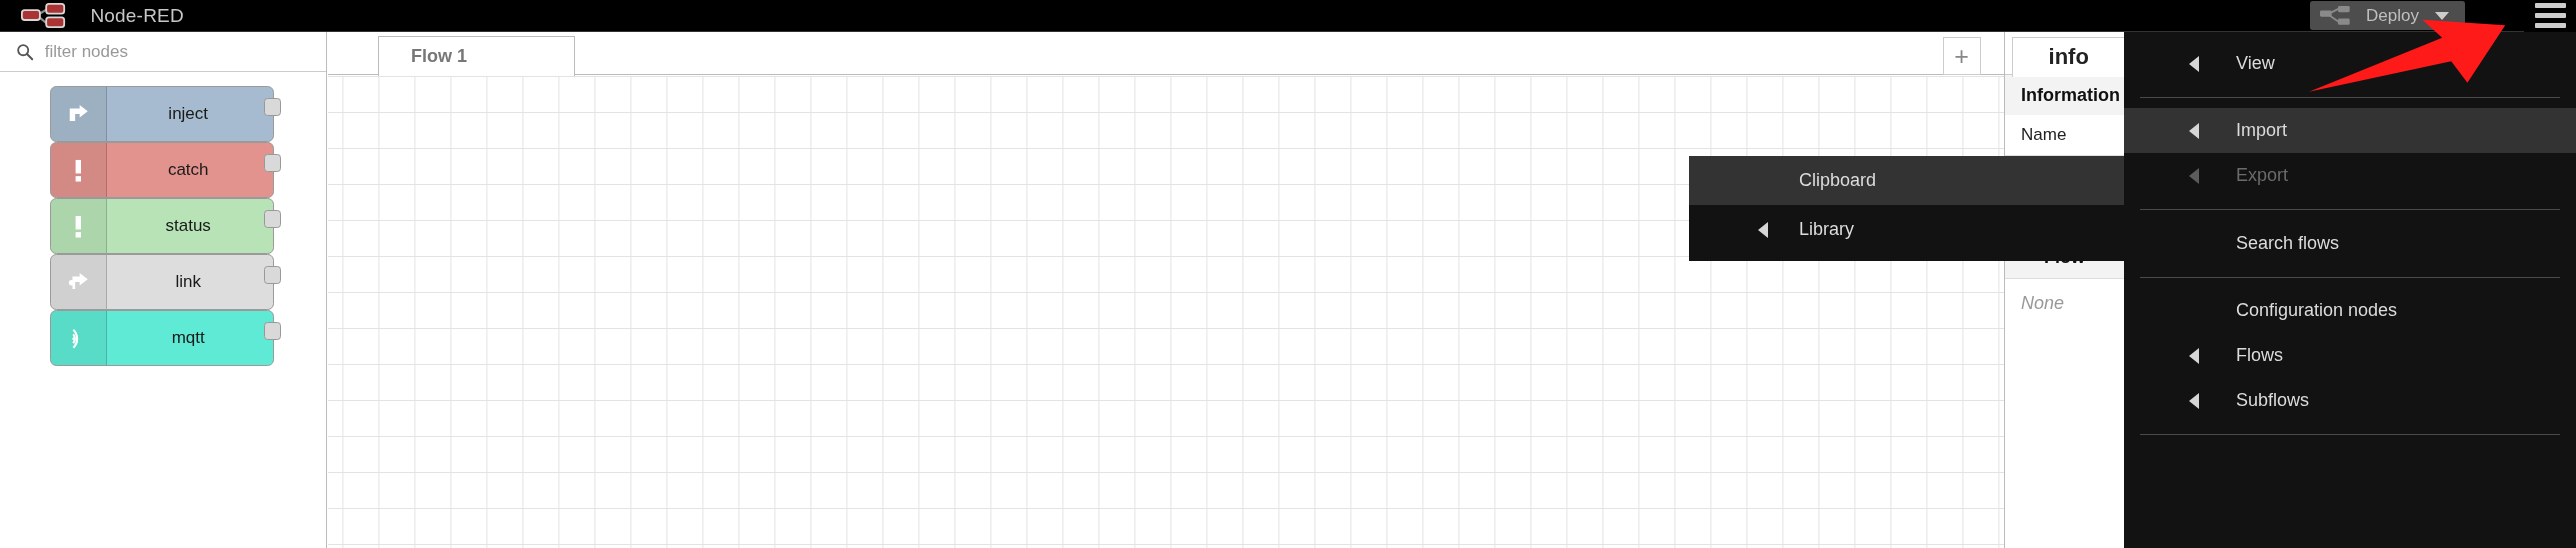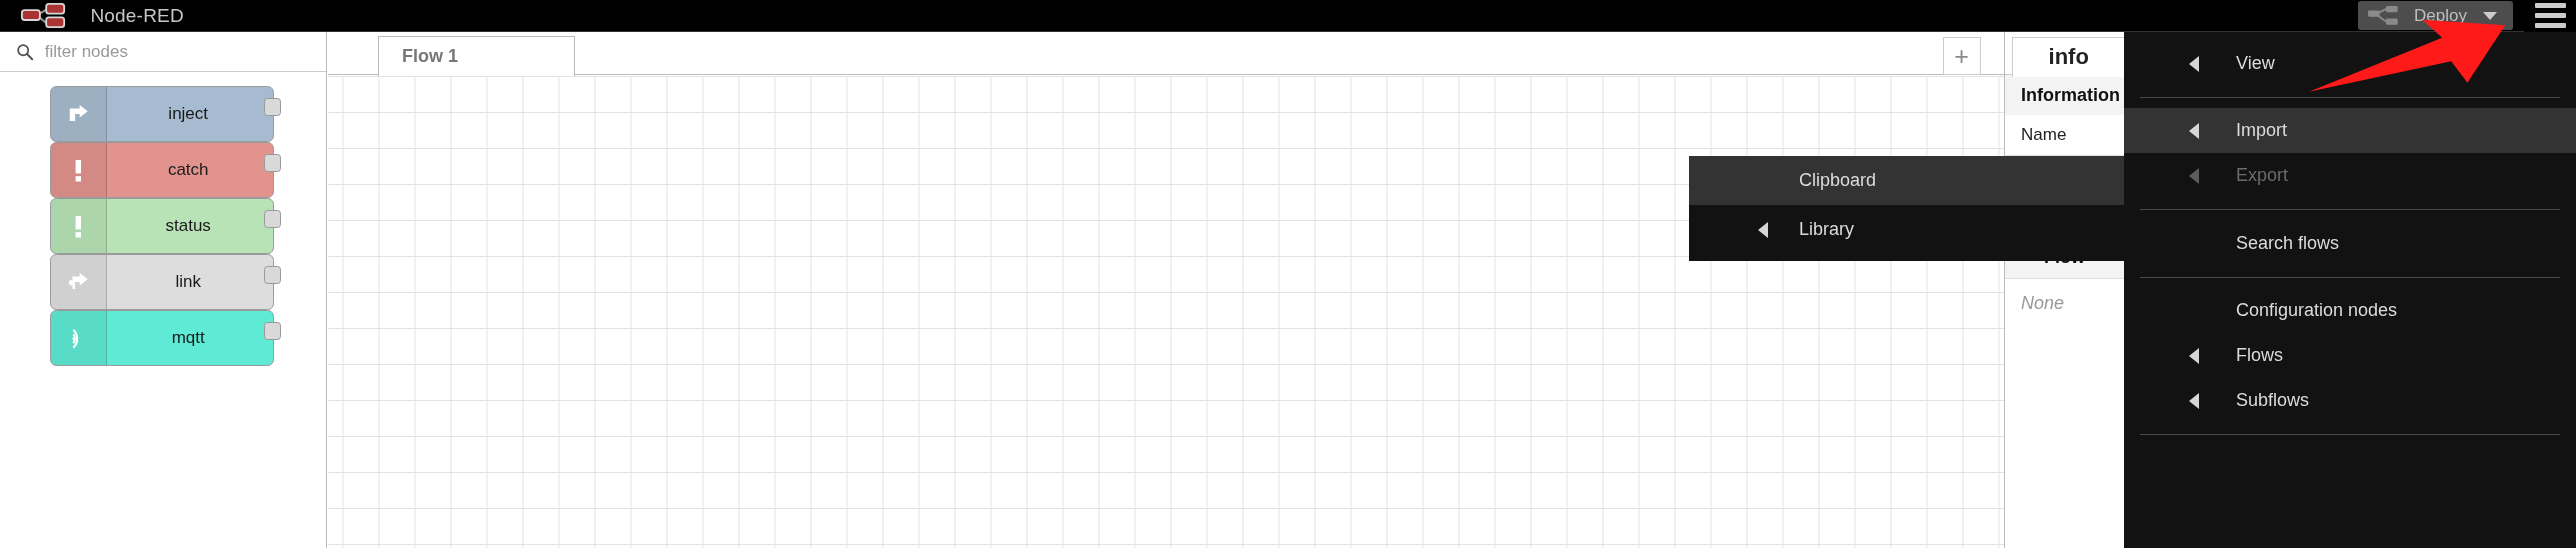--- a/index.html
+++ b/index.html
@@ -17,21 +17,21 @@
     background: #000; display: flex; align-items: center;
     border-bottom: 0.9px solid #333;
   }
   .brand { display: flex; align-items: center; padding-left: 20px; height: 32px; }
   .logo-svg { display: block; }
   .brand-title {
     color: #c7c7c7; font-size: 19px; letter-spacing: 0.2px;
     margin-left: 14.4px; font-weight: 400; white-space: nowrap;
   }
   .header-right {
-    margin-left: auto; display: flex; align-items: center; height: 32px;
+    margin-left: auto; display: flex; align-items: center; height: 32px; gap: 48px;
   }
   .deploy-btn {
     display: flex; align-items: center; height: 29px;
     background: #4d4d4d; border-radius: 2.7px; margin-right: 10.8px;
     padding: 0 3.6px 0 9px; cursor: pointer;
   }
   .deploy-icon { margin-right: 9px; display:block; }
   .deploy-label { color: #bfbfbf; font-size: 17px; white-space: nowrap; }
   .deploy-caret {
     width: 0; height: 0; margin: 0 12.6px 0 16px;
@@ -92,21 +92,21 @@
     position: absolute; left: 328px; top: 32px; width: 1676px; height: 516px;
     background: #fff;
   }
   .tabbar {
     position: relative; height: 43px; background: #fff;
     border-bottom: 0.9px solid #bbb;
   }
   .tab {
     position: absolute; left: 50px; top: 3.6px; width: 197px; height: 41px;
     border: 0.9px solid #bbb; border-bottom: none; background: #fff;
-    display: flex; align-items: center; padding-left: 23px;
+    display: flex; align-items: center; padding-left: 32px;
     font-size: 18px; font-weight: bold; color: #777; cursor: pointer;
   }
   .add-tab {
     position: absolute; right: 23.5px; top: 5.4px; width: 38px; height: 38px;
     border: 0.9px solid #ccc; background: #fff;
     display: flex; align-items: center; justify-content: center;
     font-size: 25px; color: #888; cursor: pointer; line-height: 1;
   }
   .canvas {
     position: absolute; left: 0; top: 44px; width: 1676px; height: 472px;

